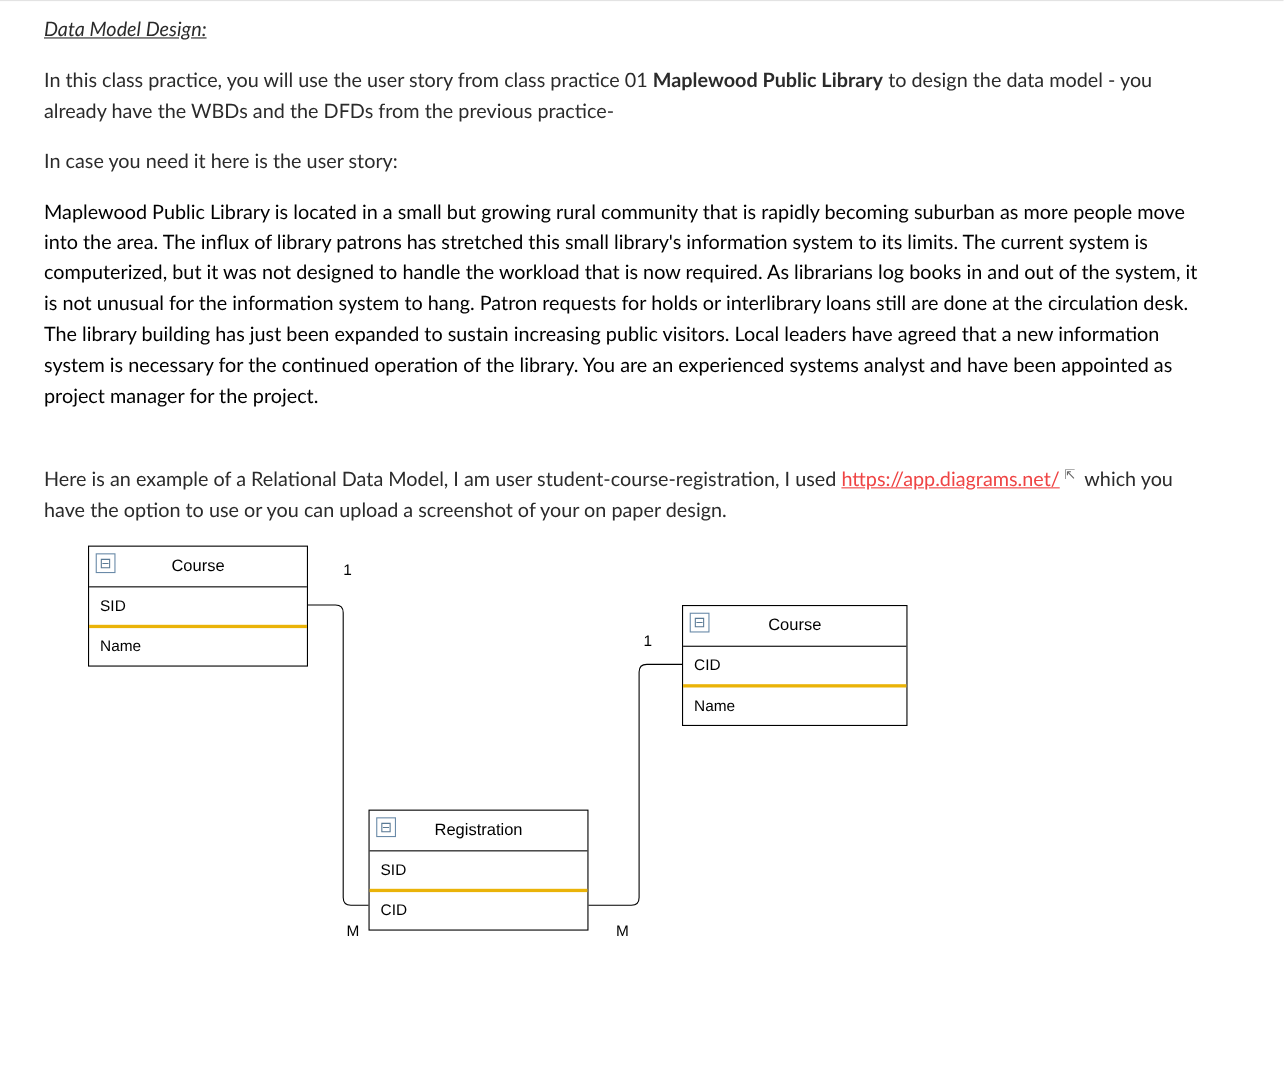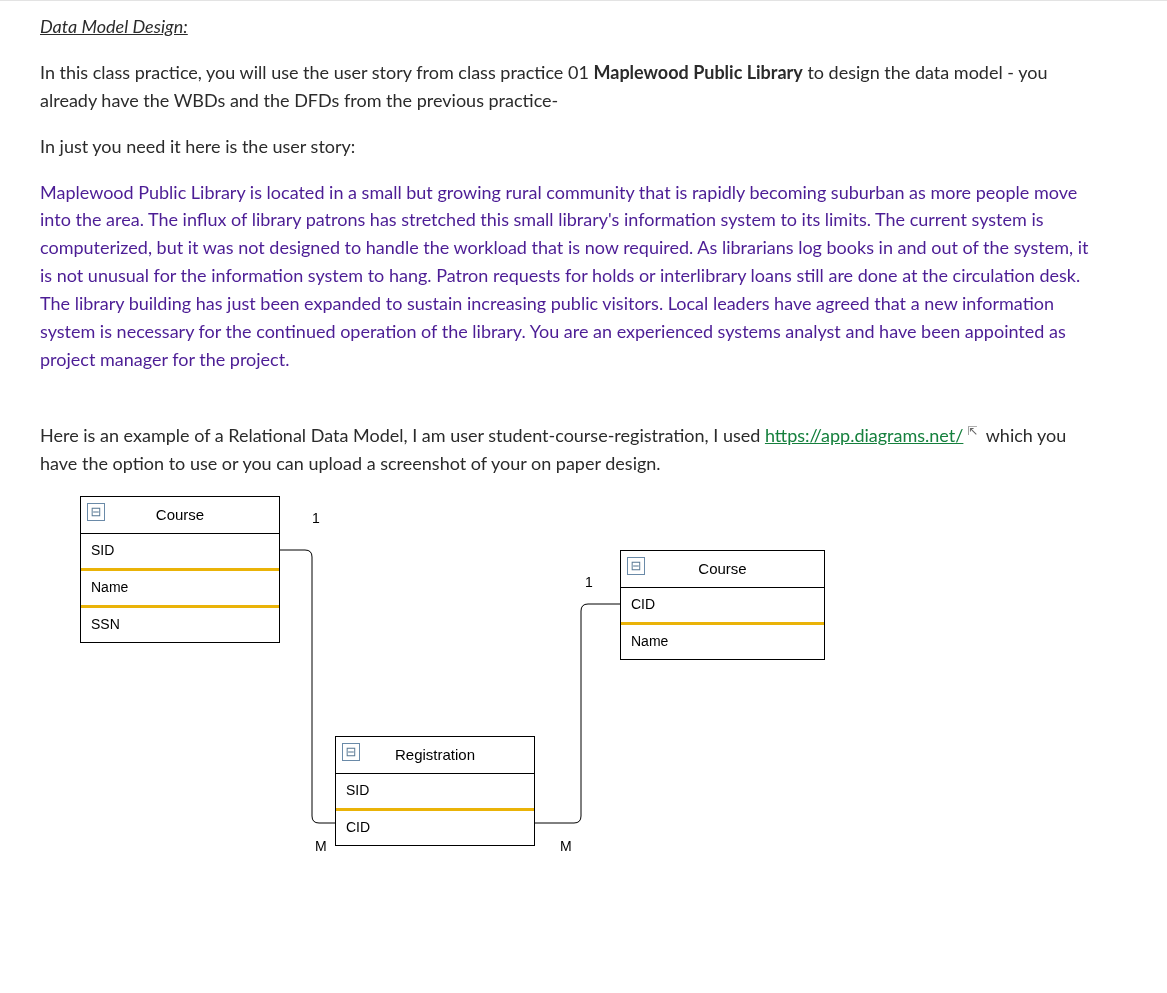--- a/index.html
+++ b/index.html
@@ -17,23 +17,23 @@
     padding: 8px 40px 40px 40px;
     border-top: 1px solid #e3e3e3;
   }
   .heading {
     font-style: italic;
     text-decoration: underline;
     font-size: 18px;
     margin: 4px 0 18px 0;
   }
   p { margin: 0 0 18px 0; max-width: 1060px; }
-  .story { color: #4c1d95; }
+  .story { color: #000000; }
   a.ext {
-    color: #15803d;
+    color: #ef4444;
     text-decoration: underline;
   }
   .ext-icon {
     display: inline-block;
     font-size: 12px;
     vertical-align: super;
     margin: 0 4px;
     color: #666;
   }
   .gap { height: 30px; }
@@ -109,40 +109,39 @@
 <body>
 
 <div class="page">
 
   <div class="heading">Data Model Design:</div>
 
   <p>
     <span>In this class practice, you will use the user story from class practice 01 </span><strong>Maplewood Public Library</strong><span> to design the data model - you already have the WBDs and the DFDs from the previous practice-</span>
   </p>
 
-  <p>In just you need it here is the user story:</p>
+  <p>In case you need it here is the user story:</p>
 
   <p class="story">Maplewood Public Library is located in a small but growing rural community that is rapidly becoming suburban as more people move into the area. The influx of library patrons has stretched this small library's information system to its limits. The current system is computerized, but it was not designed to handle the workload that is now required. As librarians log books in and out of the system, it is not unusual for the information system to hang. Patron requests for holds or interlibrary loans still are done at the circulation desk. The library building has just been expanded to sustain increasing public visitors. Local leaders have agreed that a new information system is necessary for the continued operation of the library. You are an experienced systems analyst and have been appointed as project manager for the project.</p>
 
   <div class="gap"></div>
 
   <p>
     <span>Here is an example of a Relational Data Model, I am user student-course-registration, I used </span><a href="#" class="ext">https://app.diagrams.net/</a><span class="ext-icon">⇱</span><span> which you have the option to use or you can upload a screenshot of your on paper design.</span>
   </p>
 
   <div class="diagram">
 
     <div class="entity" style="left:40px; top:0px; width:200px;">
       <div class="title">
         <span class="collapse">⊟</span>
         <span>Course</span>
       </div>
       <div class="attr">SID</div>
       <div class="attr">Name</div>
-      <div class="attr">SSN</div>
     </div>
 
     <div class="entity" style="left:580px; top:54px; width:205px;">
       <div class="title">
         <span class="collapse">⊟</span>
         <span>Course</span>
       </div>
       <div class="attr">CID</div>
       <div class="attr">Name</div>
     </div>

